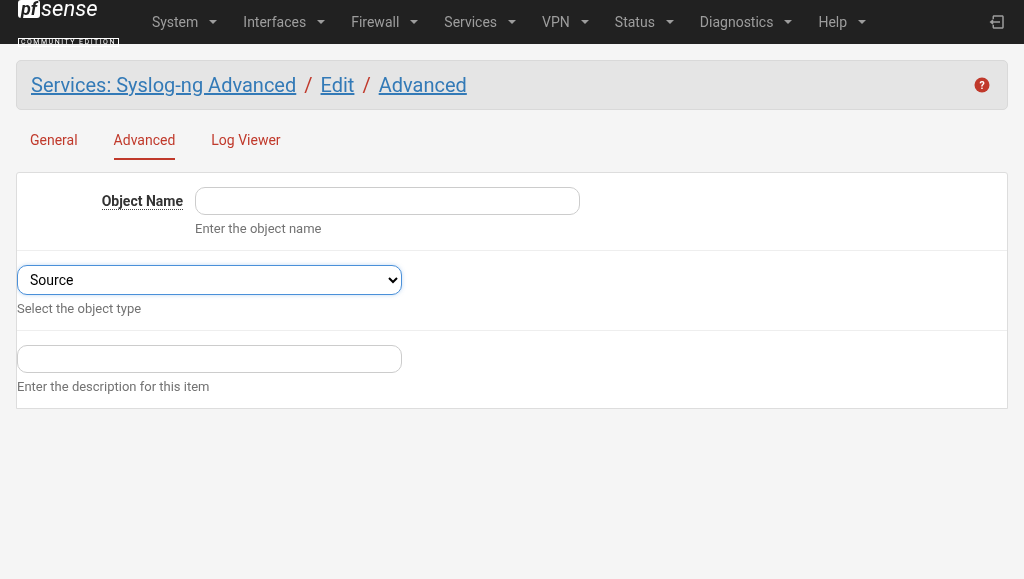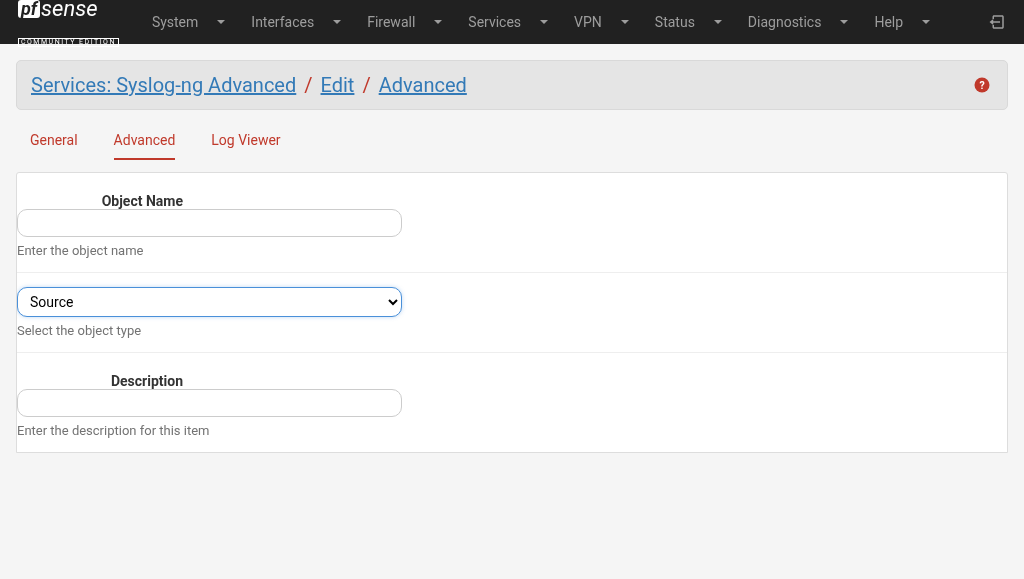--- a/index.html
+++ b/index.html
@@ -61,21 +61,21 @@
     gap: 4px;
     flex: 1;
   }
   .nav-item {
     color: #9d9d9d;
     padding: 6px 11px;
     font-size: 14px;
     cursor: pointer;
     display: flex;
     align-items: center;
-    gap: 19px;
+    gap: 11px;
   }
   .caret {
     display: inline-block;
     width: 0; height: 0;
     border-left: 4px solid transparent;
     border-right: 4px solid transparent;
     border-top: 4px solid currentColor;
     vertical-align: middle;
   }
   .logout-icon { color:#9d9d9d; cursor:pointer; }
@@ -132,21 +132,20 @@
     background: #424242;
     color: #fff;
     padding: 7px 12px;
     font-weight: 700;
   }
   .panel-body { }
   .form-row {
     display: flex;
     padding: 14px 0 14px 0;
     border-top: 1px solid #eee;
-    flex-direction: column;
   }
   .panel-body .form-row:first-child { border-top: none; }
   .form-label {
     width: 178px;
     text-align: right;
     padding-right: 12px;
     padding-top: 6px;
     font-weight: 700;
   }
   .form-label span { border-bottom: 1px dotted #444; cursor: help; }
@@ -269,21 +268,20 @@
         <div class="form-control-wrap">
           <select class="form-select">
             <option>Source</option>
           </select>
           <div class="help-text">Select the object type</div>
         </div>
       </div>
 
 
       <div class="form-row">
-        <div class="form-label"><span>Description</span></div>
         <div class="form-control-wrap">
           <input type="text" class="form-control" value="" style="">
           <div class="help-text">Enter the description for this item</div>
         </div>
       </div>
 
     </div>
   </div>
 
 </div>

